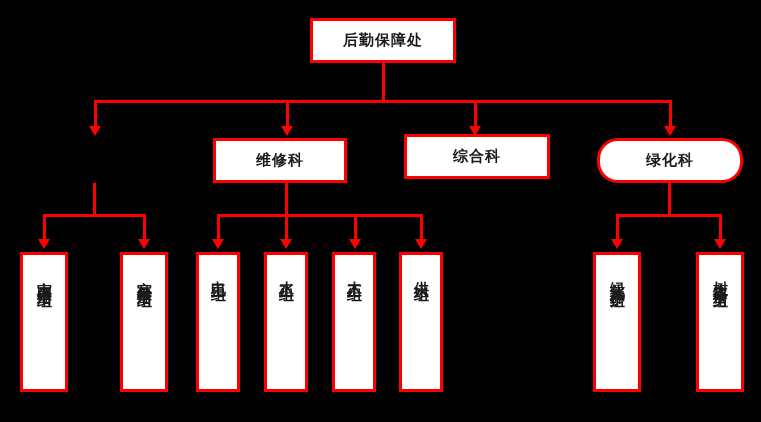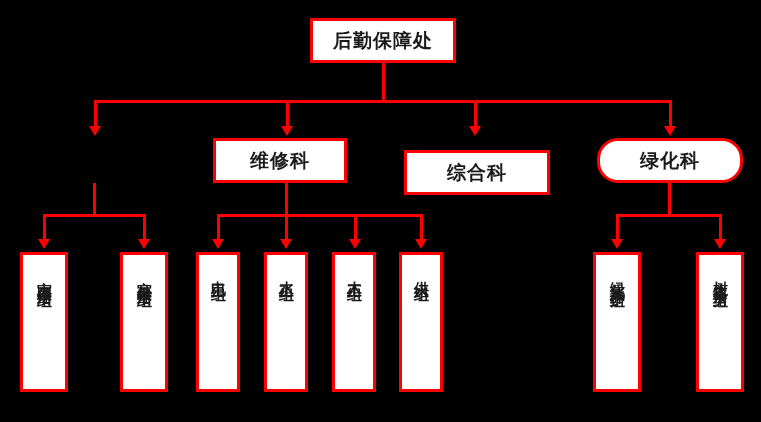--- a/index.html
+++ b/index.html
@@ -29,21 +29,21 @@
   .node-label {
     color: #1a1a1a;
     font-weight: bold;
     letter-spacing: 1px;
     line-height: 1.12;
     text-align: center;
     white-space: pre;
   }
   .node.level-root .node-label,
   .node.level-dept .node-label {
-    font-size: 19px;
+    font-size: 15px;
   }
   
   .node.level-team {
     align-items: flex-start;
     justify-content: center;
     padding-top: 14px;
   }
   .node.level-team .node-label {
     font-size: 15px;
     writing-mode: vertical-rl;
@@ -92,21 +92,21 @@
   <div class="arrow" style="left:469px; top:126px;"></div>
 
   <div class="conn conn-v" style="left:669px; top:100px; height:27px;"></div>
   <div class="arrow" style="left:664px; top:126px;"></div>
 
 
   <div class="node level-dept" style="left:213px; top:138px; width:134px; height:45px;">
     <span class="node-label">维修科</span>
   </div>
 
-  <div class="node level-dept" style="left:404px; top:150px; width:146px; height:45px;">
+  <div class="node level-dept" style="left:404px; top:134px; width:146px; height:45px;">
     <span class="node-label">综合科</span>
   </div>
 
   <div class="node level-dept" style="left:597px; top:138px; width:146px; height:45px;border-radius:21px;">
     <span class="node-label">绿化科</span>
   </div>
 
   <div class="conn conn-v" style="left:93px; top:183px; height:33px;"></div>
   <div class="conn conn-h" style="left:43px; top:214px; width:103px;"></div>
   <div class="conn conn-v" style="left:43px; top:214px; height:26px;"></div>

